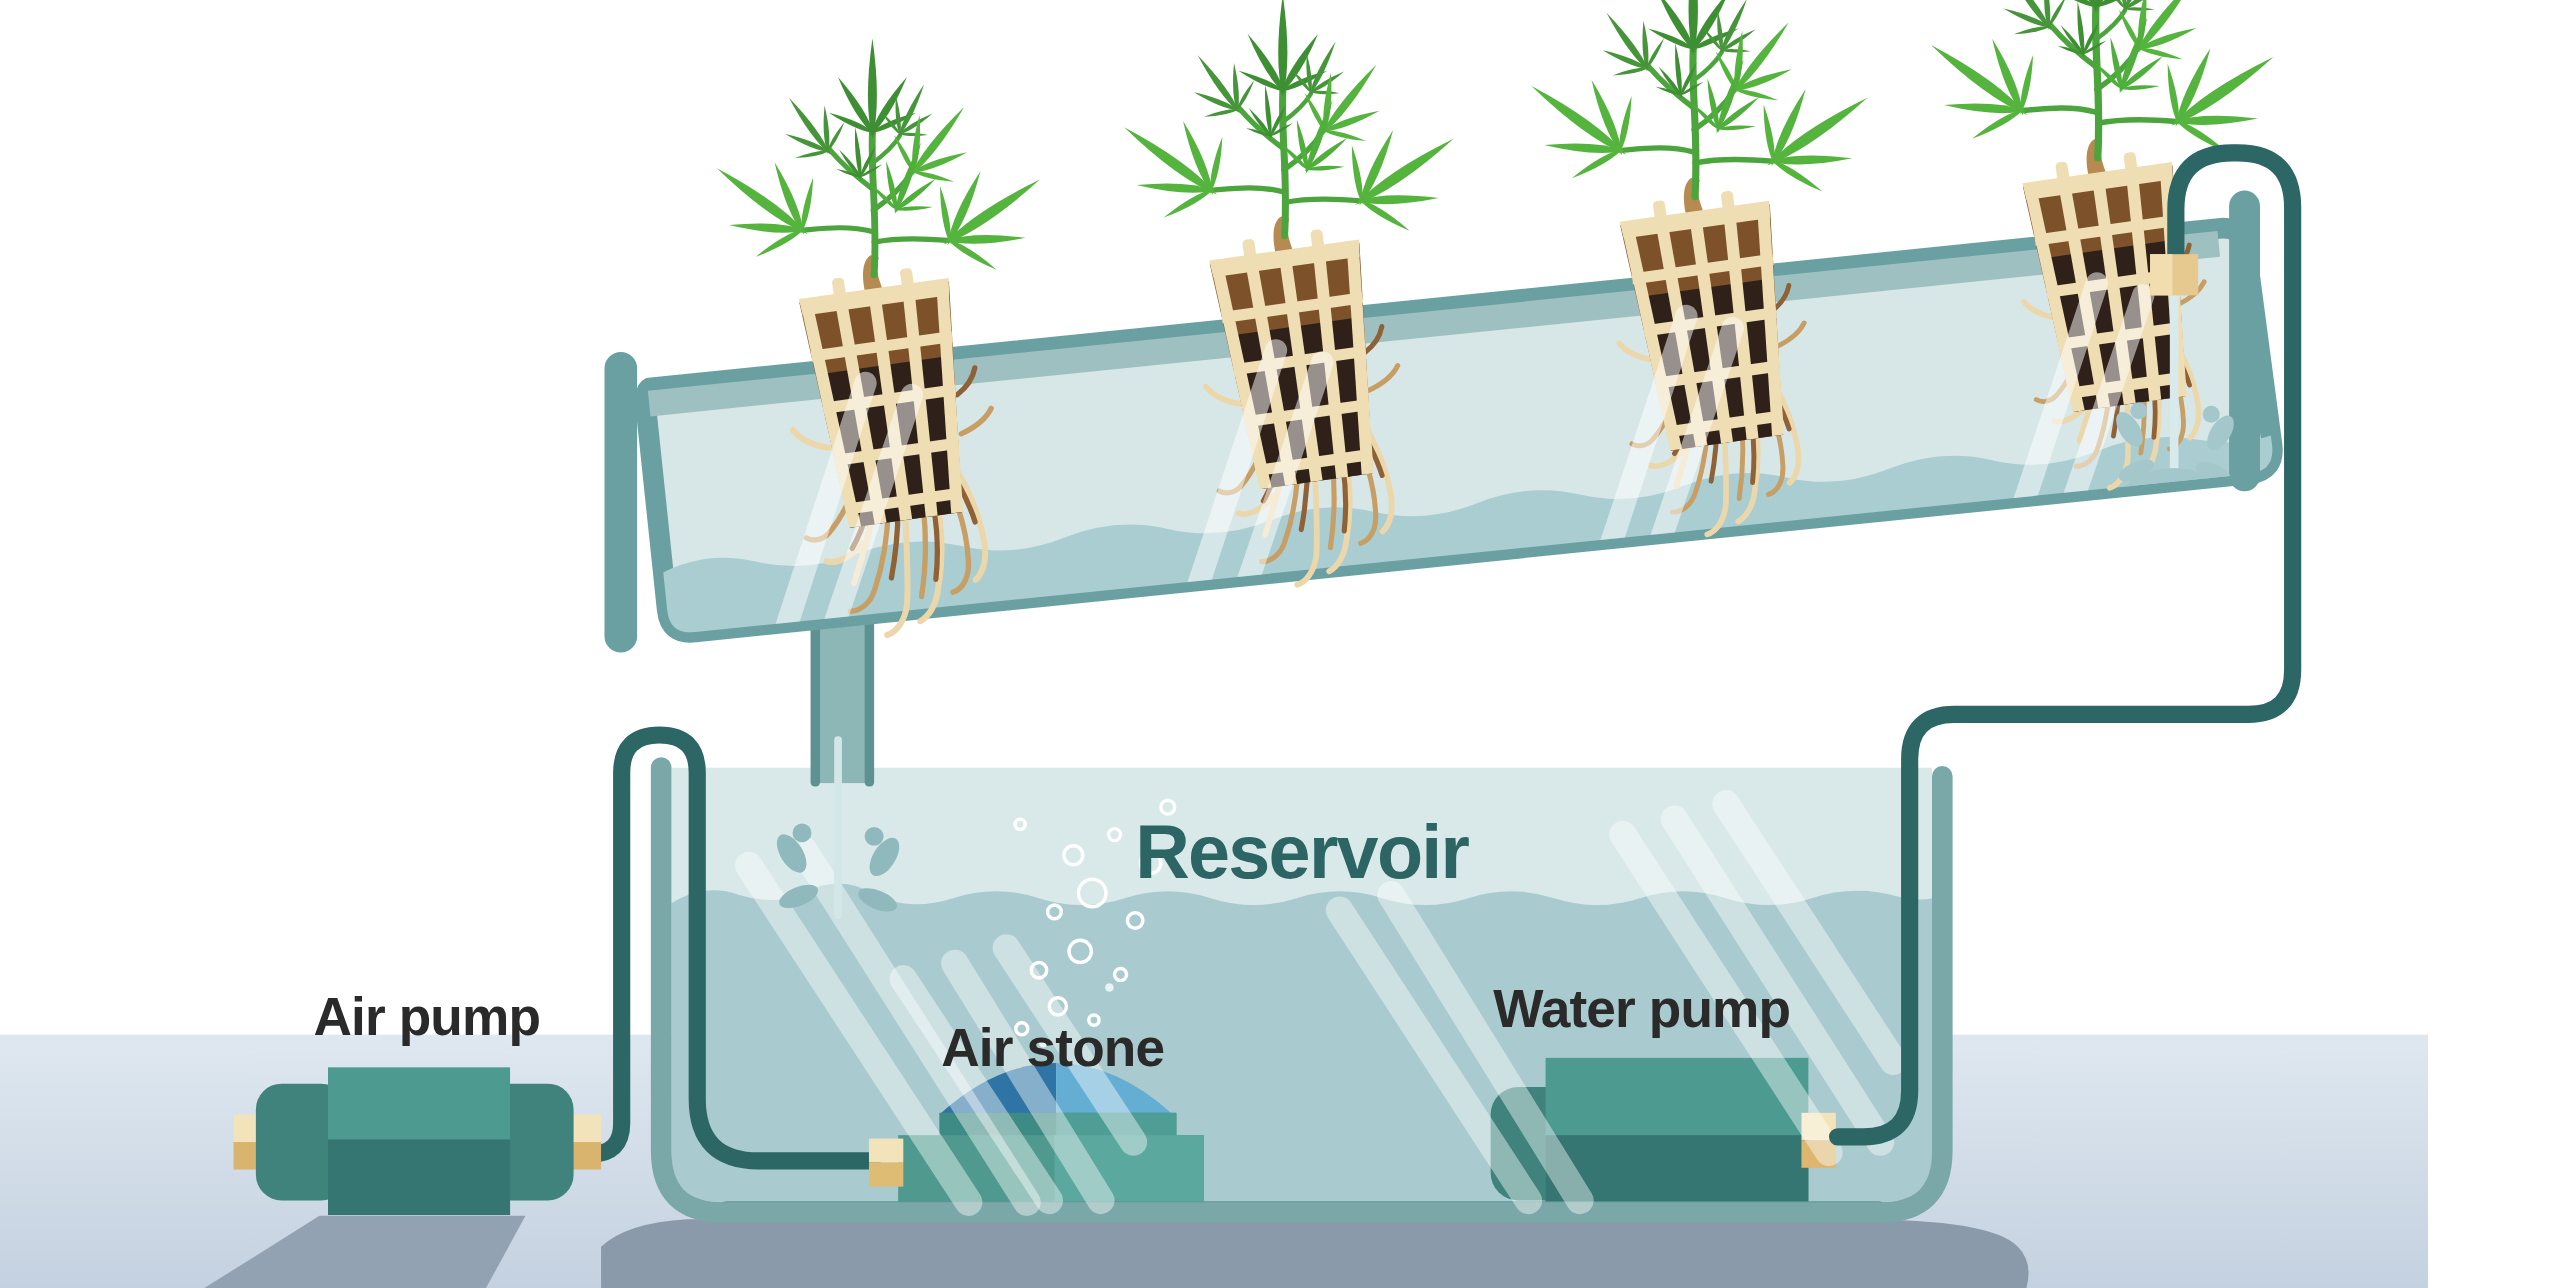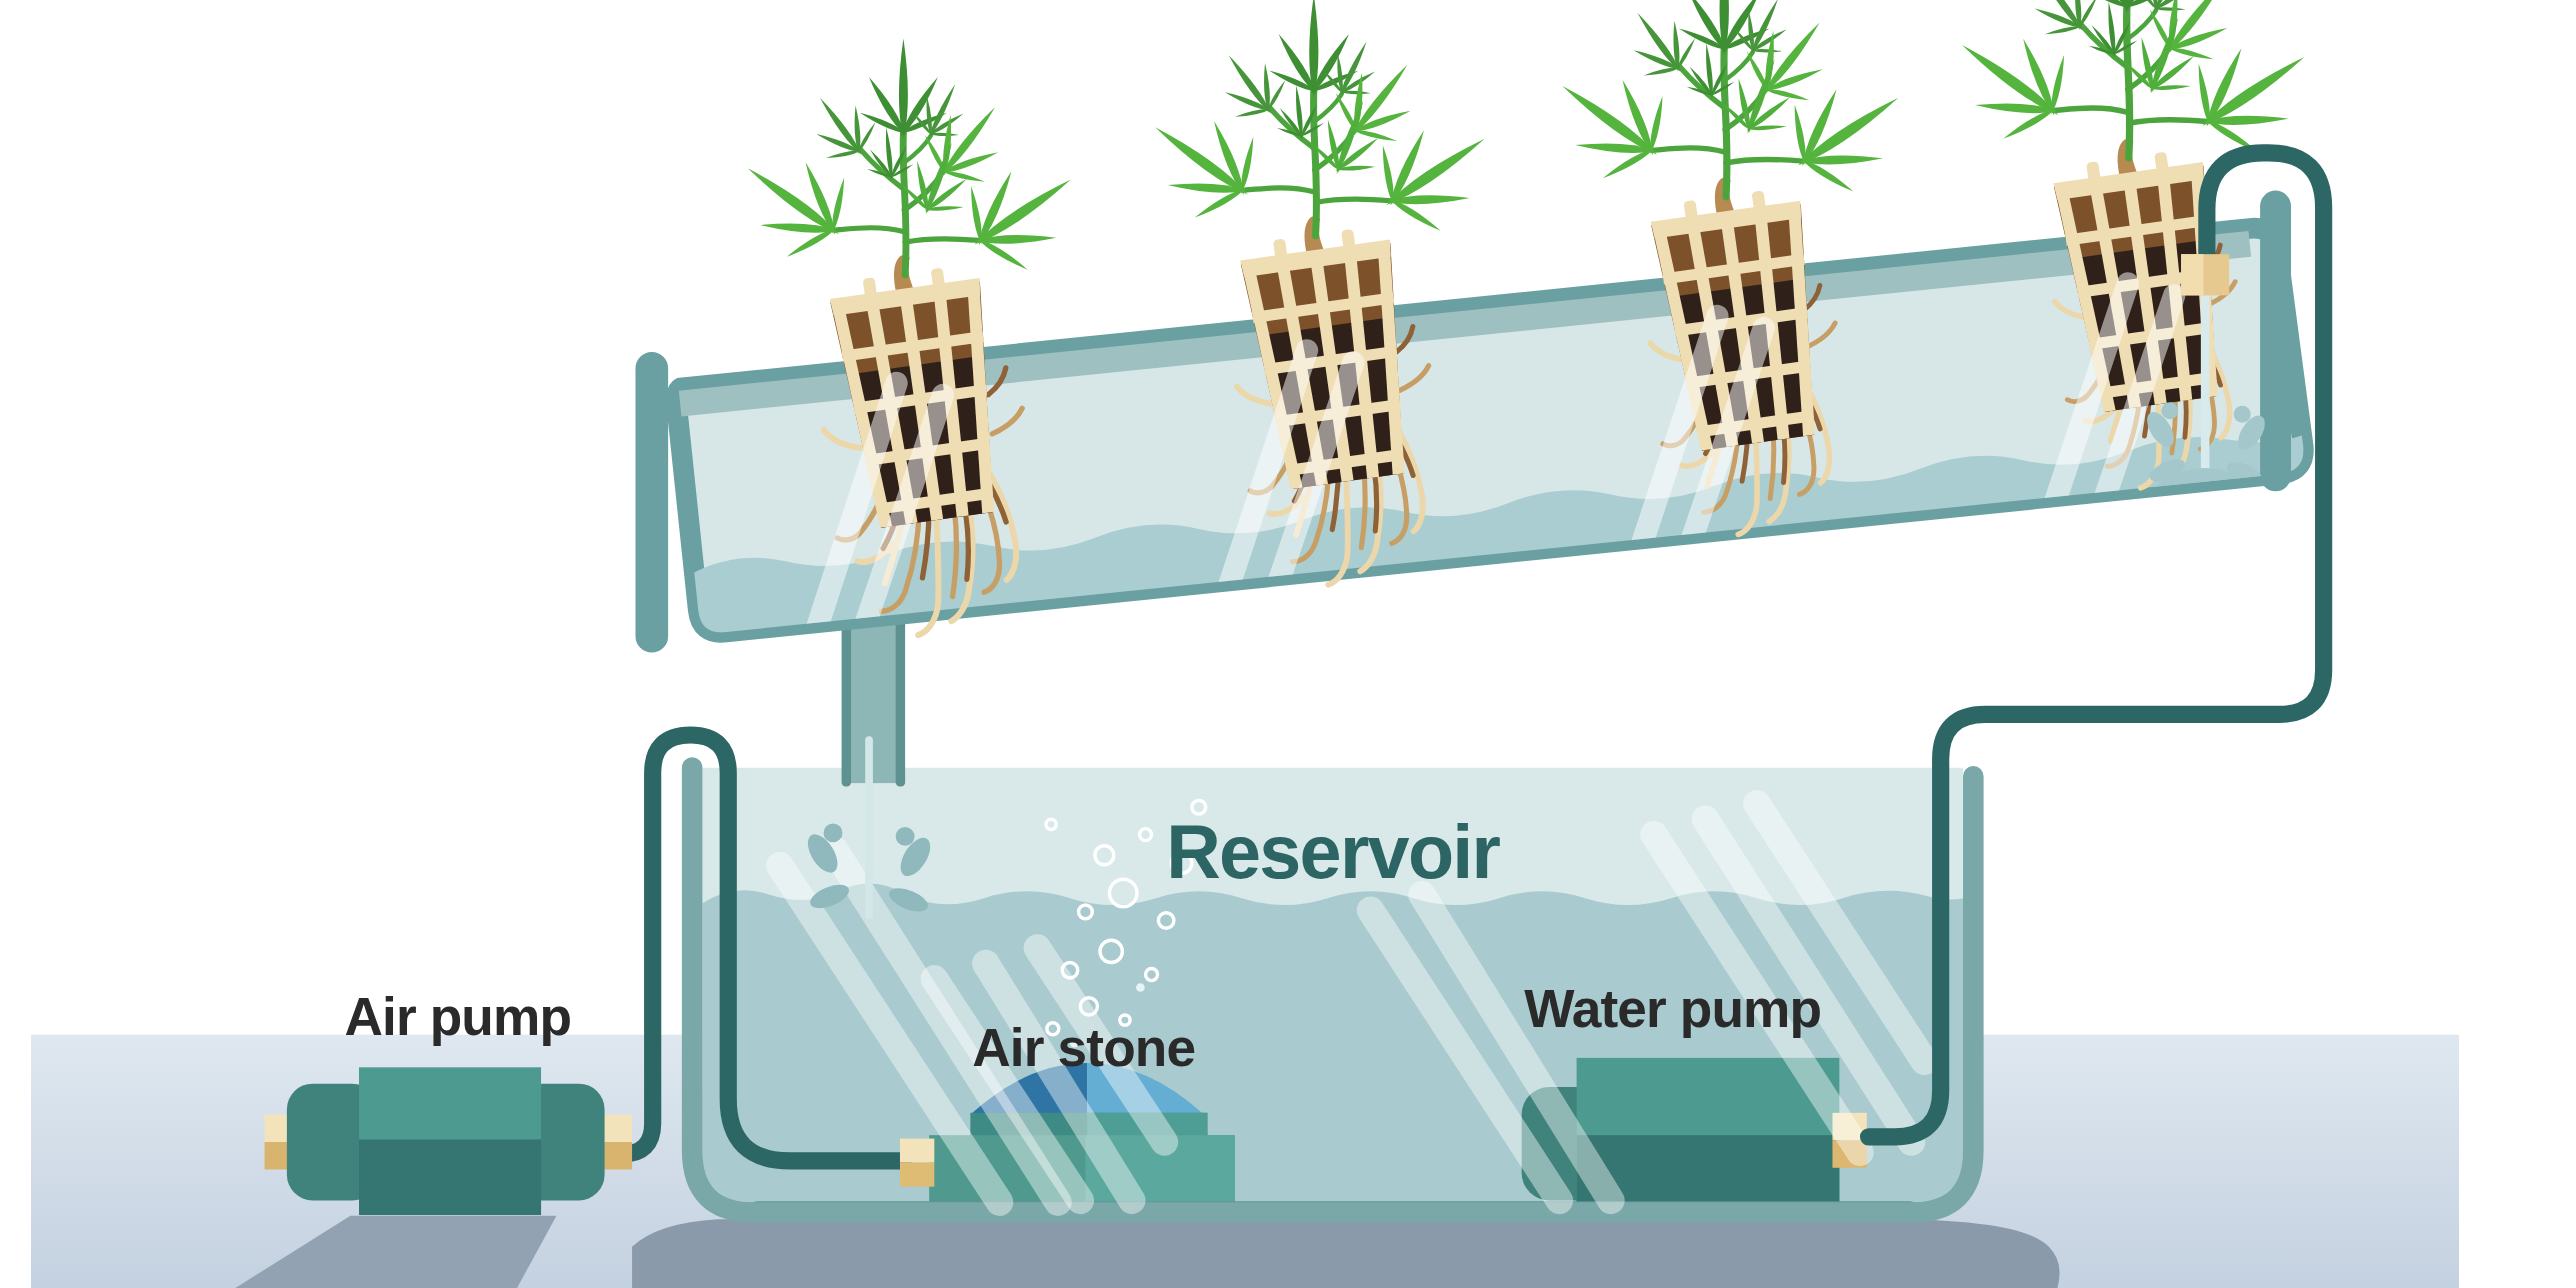--- a/index.html
+++ b/index.html
@@ -1,17 +1,17 @@
 <!DOCTYPE html>
 <html style="font-size:13.7px"><head>
 <meta charset="utf-8">
 <style>
   html,body{margin:0;padding:0;background:#ffffff;}
   .stage{width:2428px;height:1288px;position:relative;overflow:hidden;background:#0369a1;
-         font-family:"Liberation Sans", sans-serif;margin-left:31px;}
+         font-family:"Liberation Sans", sans-serif;}
   svg{display:block;}
   text{font-family:"Liberation Sans", sans-serif;font-weight:bold;}
   .lbl{font-size:62px;letter-spacing:-1px;fill:#2a2a2a;}
   .title{font-size:88px;letter-spacing:-2px;fill:#2c6563;}
 </style>
 </head>
 <body>
 
 <div class="stage">
 <svg width="2576" height="1288" viewBox="0 0 3000 1500" xmlns="http://www.w3.org/2000/svg" xmlns:xlink="http://www.w3.org/1999/xlink">

